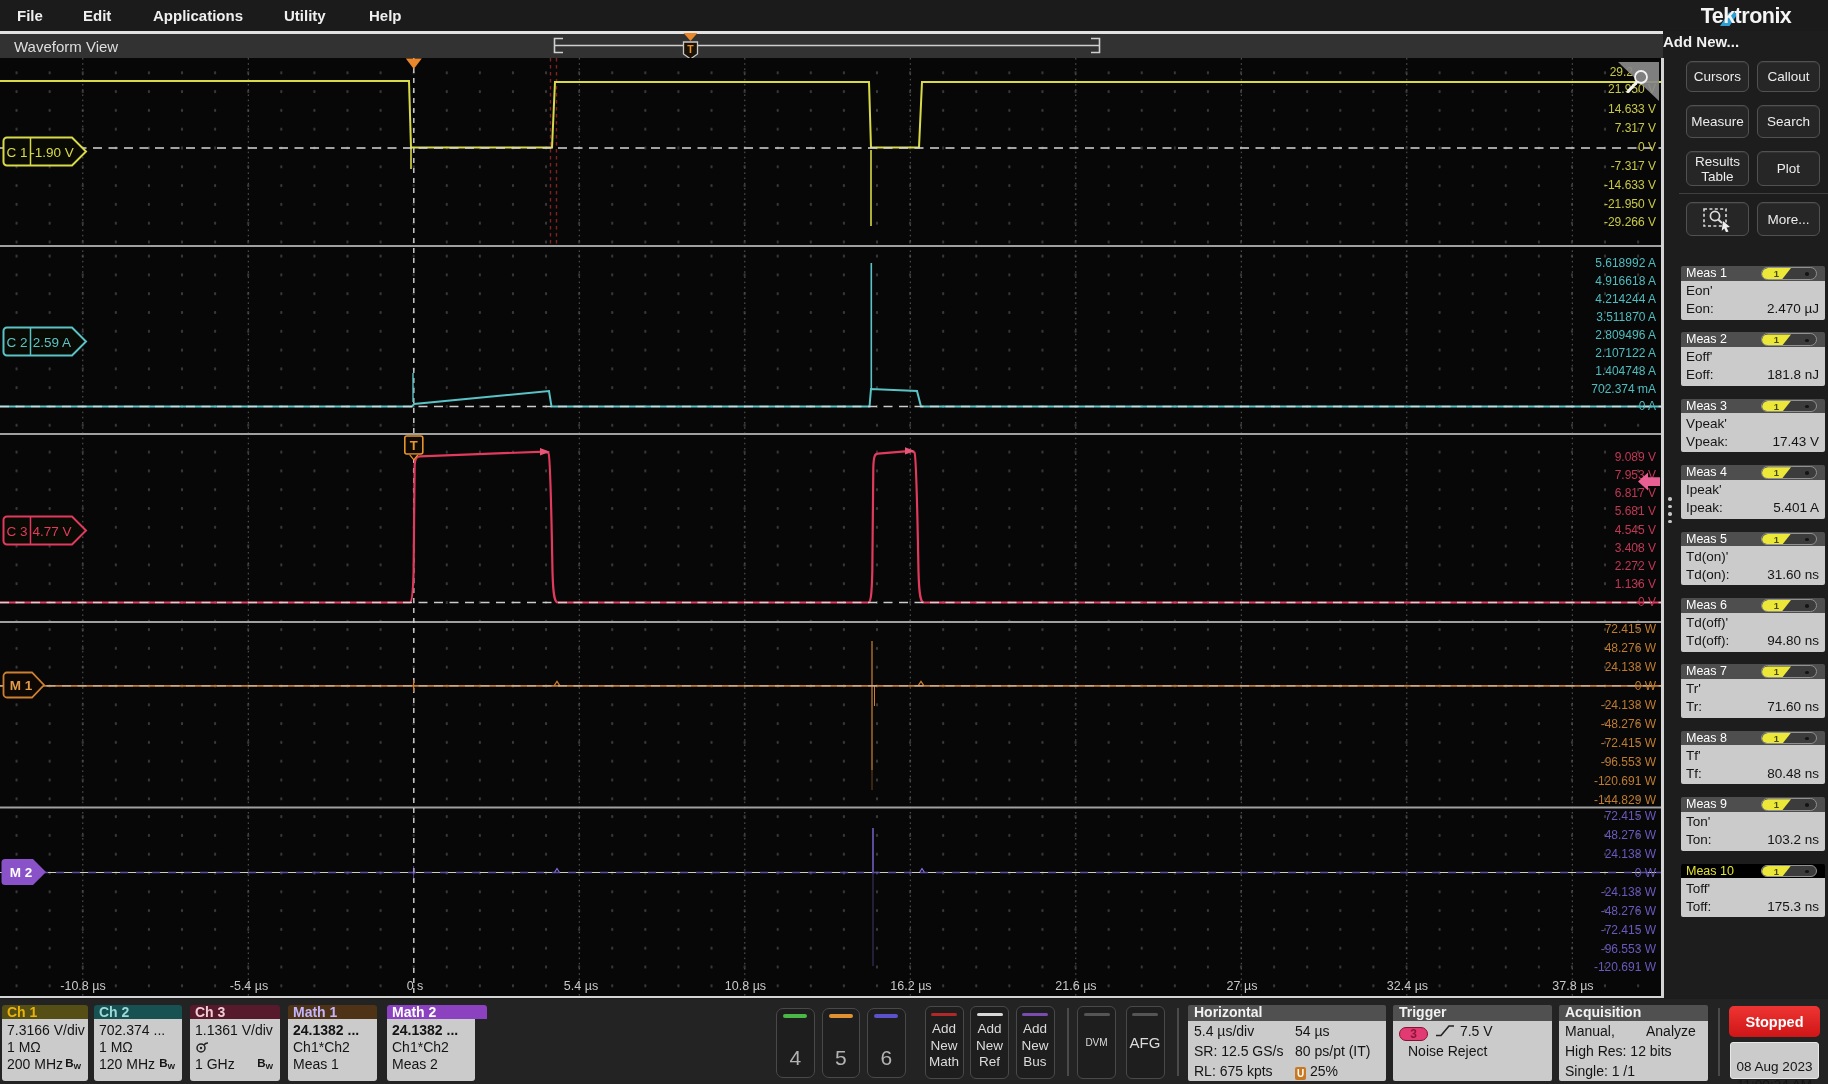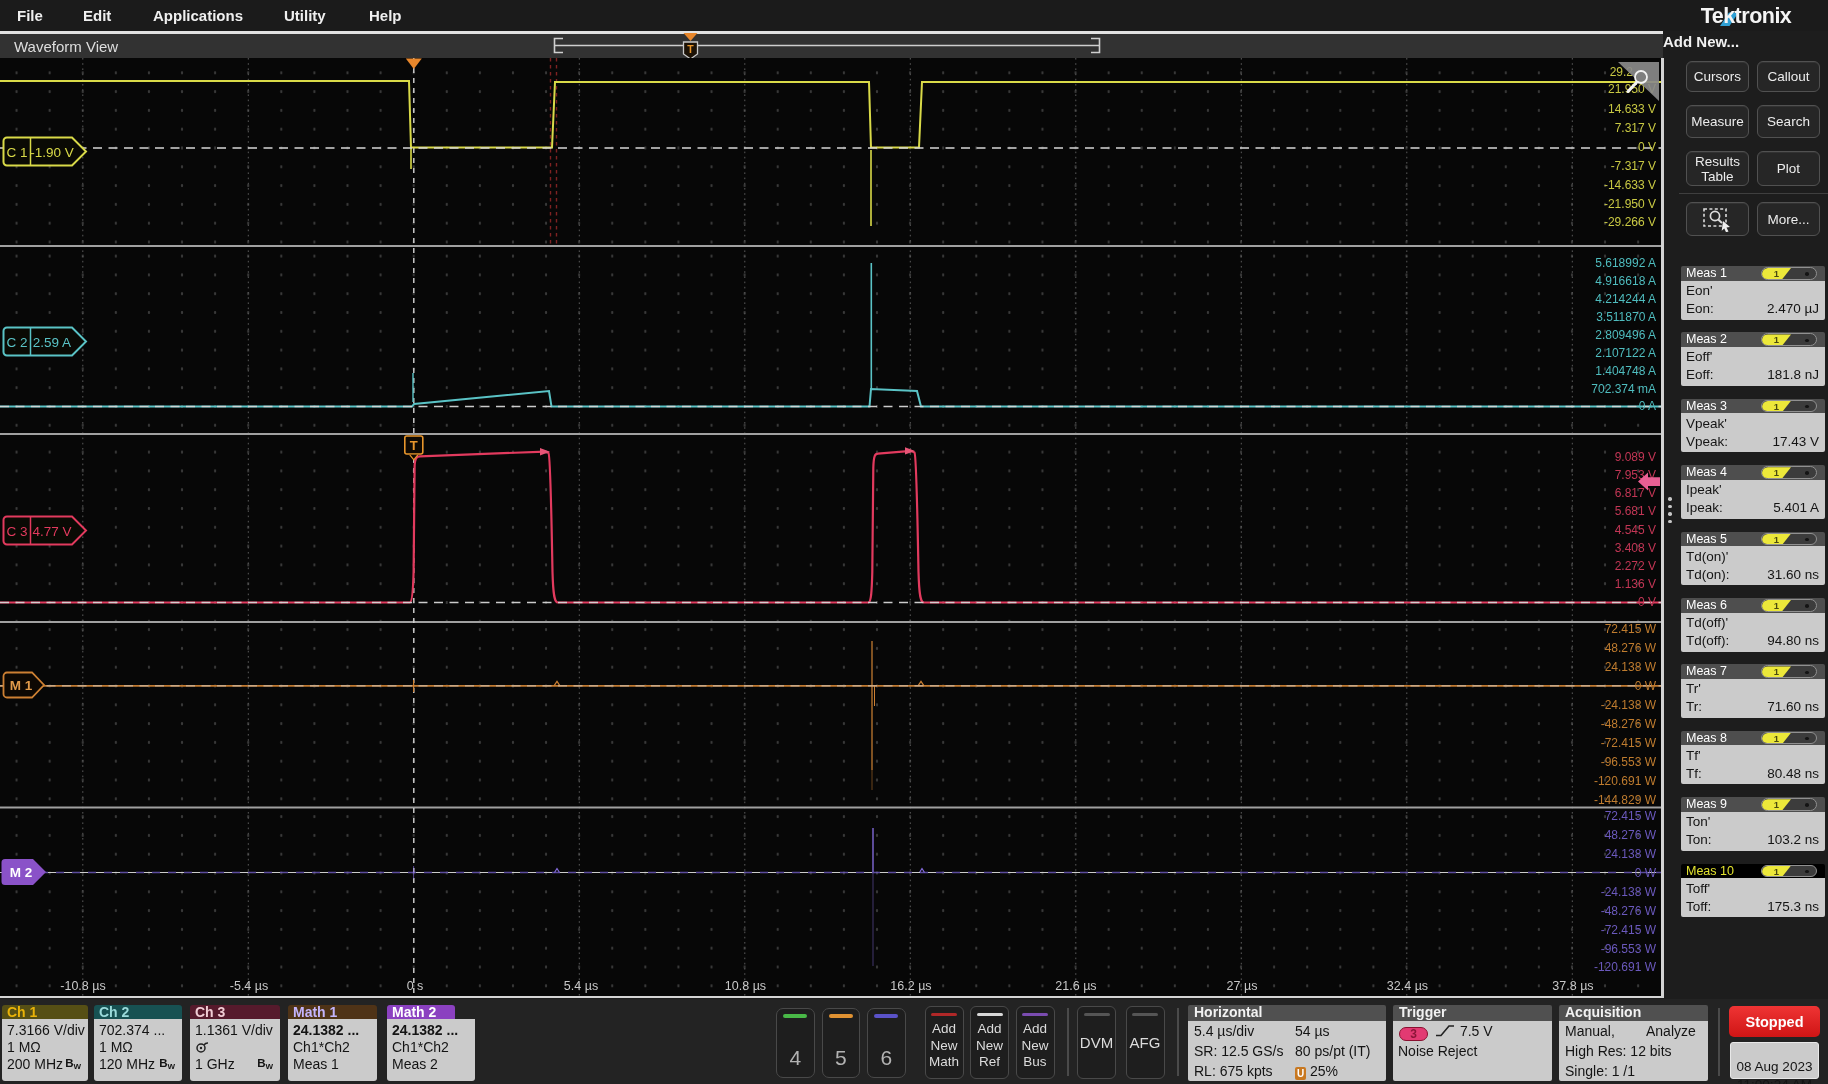--- a/index.html
+++ b/index.html
@@ -286,21 +286,21 @@
 <div class="abs bhead" style="left:94px;top:1005px;width:88px;background:#175152;color:#9adada">Ch 2</div>
 <div class="abs bbody" style="left:94px;top:1019px;width:88px;height:62px">702.374 ...<br>1 MΩ<br>120 MHz<span style="position:absolute;right:7px;bottom:6px;font-weight:bold;font-size:11.5px">B<span style="font-size:8px;vertical-align:-2px">W</span></span></div>
 <div class="abs bhead" style="left:190px;top:1005px;width:90px;background:#561a2c;color:#f0ccd4">Ch 3</div>
 <div class="abs bbody" style="left:190px;top:1019px;width:90px;height:62px">1.1361 V/div<br><svg width="15" height="13" viewBox="0 0 15 13" style="vertical-align:-2px">
         <circle cx="6" cy="7" r="4" fill="none" stroke="#222" stroke-width="1.5"></circle>
         <path d="M9 4 a4.5 4.5 0 0 1 4 -2" fill="none" stroke="#222" stroke-width="1.5"></path>
         <circle cx="6" cy="7" r="1.2" fill="#222"></circle>
       </svg><br>1 GHz<span style="position:absolute;right:7px;bottom:6px;font-weight:bold;font-size:11.5px">B<span style="font-size:8px;vertical-align:-2px">W</span></span></div>
 <div class="abs bhead" style="left:288px;top:1005px;width:89px;background:#4f3317;color:#c4b5fd">Math 1</div>
 <div class="abs bbody" style="left:288px;top:1019px;width:89px;height:62px"><b>24.1382 ...</b><br>Ch1*Ch2<br>Meas 1</div>
-<div class="abs bhead" style="left:387px;top:1005px;width:68px;background:#8b41c0;color:#ffffff">Math 2</div>
+<div class="abs bhead" style="left:387px;top:1005px;width:100px;background:#8b41c0;color:#ffffff">Math 2</div>
 <div class="abs bbody" style="left:387px;top:1019px;width:88px;height:62px"><b>24.1382 ...</b><br>Ch1*Ch2<br>Meas 2</div>
 <div class="abs nbtn" style="left:776px;top:1008px;width:38.5px;height:70px">
       <div class="stripe" style="background:#49b847"></div>
       <div class="num">4</div>
     </div>
 <div class="abs nbtn" style="left:821.5px;top:1008px;width:38.5px;height:70px">
       <div class="stripe" style="background:#e09232"></div>
       <div class="num">5</div>
     </div>
 <div class="abs nbtn" style="left:867px;top:1008px;width:38.5px;height:70px">
@@ -315,39 +315,39 @@
       <div class="stripe" style="background:#d8d8d8;width:26px;height:3px;top:6px"></div>
       <div class="lbl">Add<br>New<br>Ref</div>
     </div>
 <div class="abs nbtn" style="left:1015.5px;top:1006px;width:39px;height:73px;border-radius:6px">
       <div class="stripe" style="background:#7a4cb0;width:26px;height:3px;top:6px"></div>
       <div class="lbl">Add<br>New<br>Bus</div>
     </div>
 <div class="abs vdiv" style="left:1066.5px;top:1008px;height:68px"></div>
 <div class="abs nbtn" style="left:1077px;top:1006px;width:39px;height:73px;border-radius:6px">
       <div class="stripe" style="background:#555;width:26px;height:2.5px;top:6px"></div>
-      <div class="lbl" style="top:28px;font-size:15px">DVM</div>
+      <div class="lbl" style="top:28px;font-size:10px">DVM</div>
     </div>
 <div class="abs nbtn" style="left:1125.5px;top:1006px;width:39px;height:73px;border-radius:6px">
       <div class="stripe" style="background:#555;width:26px;height:2.5px;top:6px"></div>
       <div class="lbl" style="top:28px;font-size:15px">AFG</div>
     </div>
 <div class="abs vdiv" style="left:1176.5px;top:1008px;height:68px"></div>
 <div class="abs panel-h" style="left:1188px;top:1005px;width:198px">Horizontal</div>
 <div class="abs panel-b" style="left:1188px;top:1020.5px;width:198px;height:60.5px">
       <div class="prow">5.4 µs/div<span class="r">54 µs</span></div>
       <div class="prow">SR: 12.5 GS/s<span class="r">80 ps/pt (IT)</span></div>
       <div class="prow">RL: 675 kpts<span class="r"><span style="display:inline-block;width:11px;height:13px;background:#c87820;border-radius:2px;color:#fff;font-weight:bold;font-size:10px;text-align:center;line-height:13px;vertical-align:-1px">U</span> 25%</span></div>
     </div>
 <div class="abs panel-h" style="left:1393px;top:1005px;width:159px">Trigger</div>
 <div class="abs panel-b" style="left:1393px;top:1020.5px;width:159px;height:60.5px">
       <div class="prow" style=""><span style="display:inline-block;width:29px;height:14px;background:#e23a72;border:1px solid #8a1030;border-radius:7px;color:#8b1538;font-weight:bold;font-size:12px;text-align:center;line-height:13px;vertical-align:-2px">3</span><svg width="22" height="15" viewBox="0 0 22 15" style="vertical-align:-2.5px;margin-left:6px">
           <path d="M2 12.5 h5 l8 -9.5 h5" fill="none" stroke="#222" stroke-width="1.6"></path>
         </svg> 7.5 V</div>
-      <div class="prow" style="padding-left:5px">Noise Reject</div>
+      <div class="prow" style="padding-left:15px">Noise Reject</div>
     </div>
 <div class="abs panel-h" style="left:1559px;top:1005px;width:149px">Acquisition</div>
 <div class="abs panel-b" style="left:1559px;top:1020.5px;width:149px;height:60.5px">
       <div class="prow">Manual,<span class="r" style="left:87px">Analyze</span></div>
       <div class="prow">High Res: 12 bits</div>
       <div class="prow">Single: 1 /1</div>
     </div>
 <div class="abs vdiv" style="left:1718px;top:1008px;height:68px"></div>
 <div class="abs" style="left:1729px;top:1006px;width:91px;height:31px;background:linear-gradient(#ef3434,#cf1515);border-radius:5px;color:#fff;font-weight:bold;font-size:14.5px;display:flex;align-items:center;justify-content:center">Stopped</div>
 <div class="abs" style="left:1730px;top:1042px;width:89px;height:37px;background:#cbcbcb;border:1px solid #e8e8e8;border-radius:3px;color:#141414;font-size:13.5px;line-height:17.5px;text-align:center;padding-top:15px">08 Aug 2023<br>11:00:24 AM</div>

